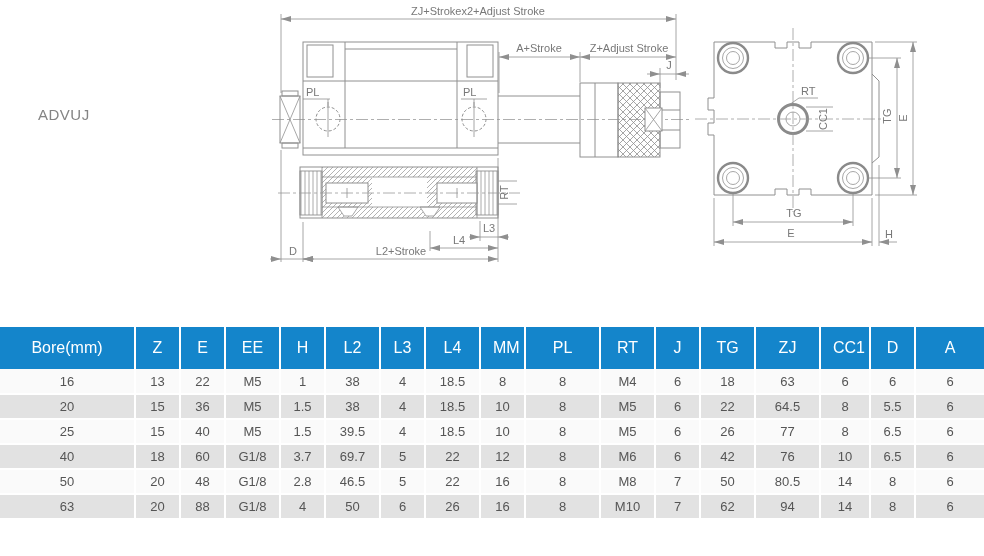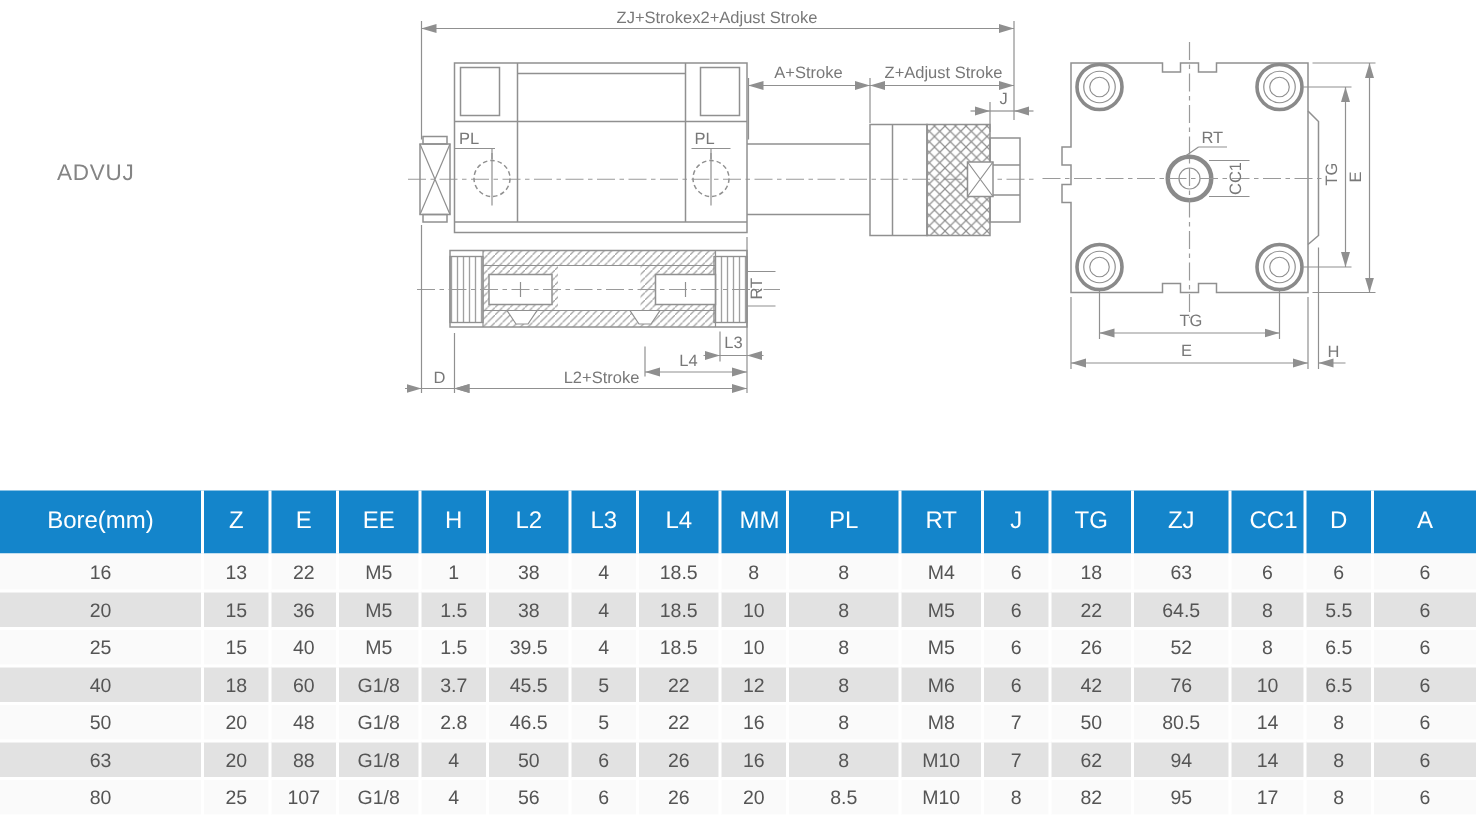--- a/index.html
+++ b/index.html
@@ -301,32 +301,32 @@
           <td>M5</td>
           <td>1.5</td>
           <td>39.5</td>
           <td>4</td>
           <td>18.5</td>
           <td>10</td>
           <td>8</td>
           <td>M5</td>
           <td>6</td>
           <td>26</td>
-          <td>52</td>
+          <td>77</td>
           <td>8</td>
           <td>6.5</td>
           <td>6</td>
         </tr>
         <tr>
           <td>40</td>
           <td>18</td>
           <td>60</td>
           <td>G1/8</td>
           <td>3.7</td>
-          <td>45.5</td>
+          <td>69.7</td>
           <td>5</td>
           <td>22</td>
           <td>12</td>
           <td>8</td>
           <td>M6</td>
           <td>6</td>
           <td>42</td>
           <td>76</td>
           <td>10</td>
           <td>6.5</td>
@@ -363,34 +363,15 @@
           <td>16</td>
           <td>8</td>
           <td>M10</td>
           <td>7</td>
           <td>62</td>
           <td>94</td>
           <td>14</td>
           <td>8</td>
           <td>6</td>
         </tr>
-        <tr>
-          <td>80</td>
-          <td>25</td>
-          <td>107</td>
-          <td>G1/8</td>
-          <td>4</td>
-          <td>56</td>
-          <td>6</td>
-          <td>26</td>
-          <td>20</td>
-          <td>8.5</td>
-          <td>M10</td>
-          <td>8</td>
-          <td>82</td>
-          <td>95</td>
-          <td>17</td>
-          <td>8</td>
-          <td>6</td>
-        </tr>
       </tbody>
   </table>
 </div>
 
 </body></html>

